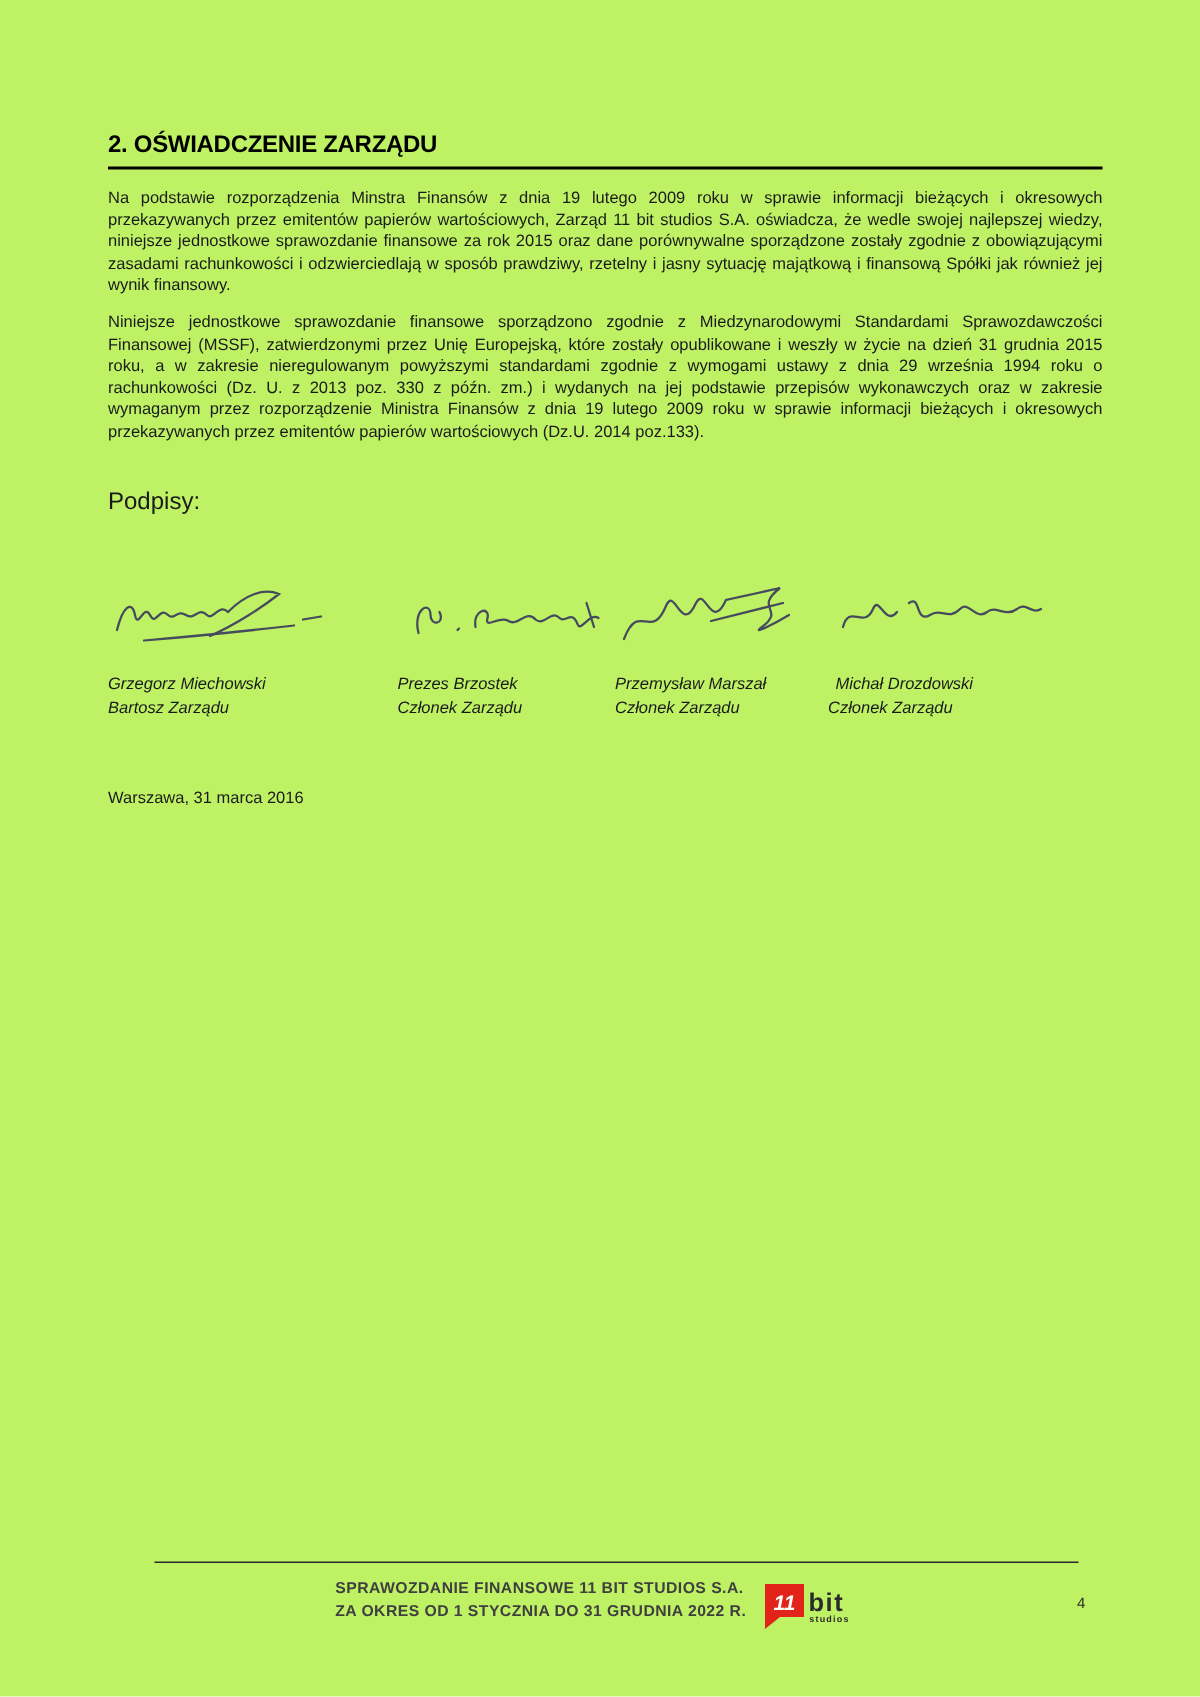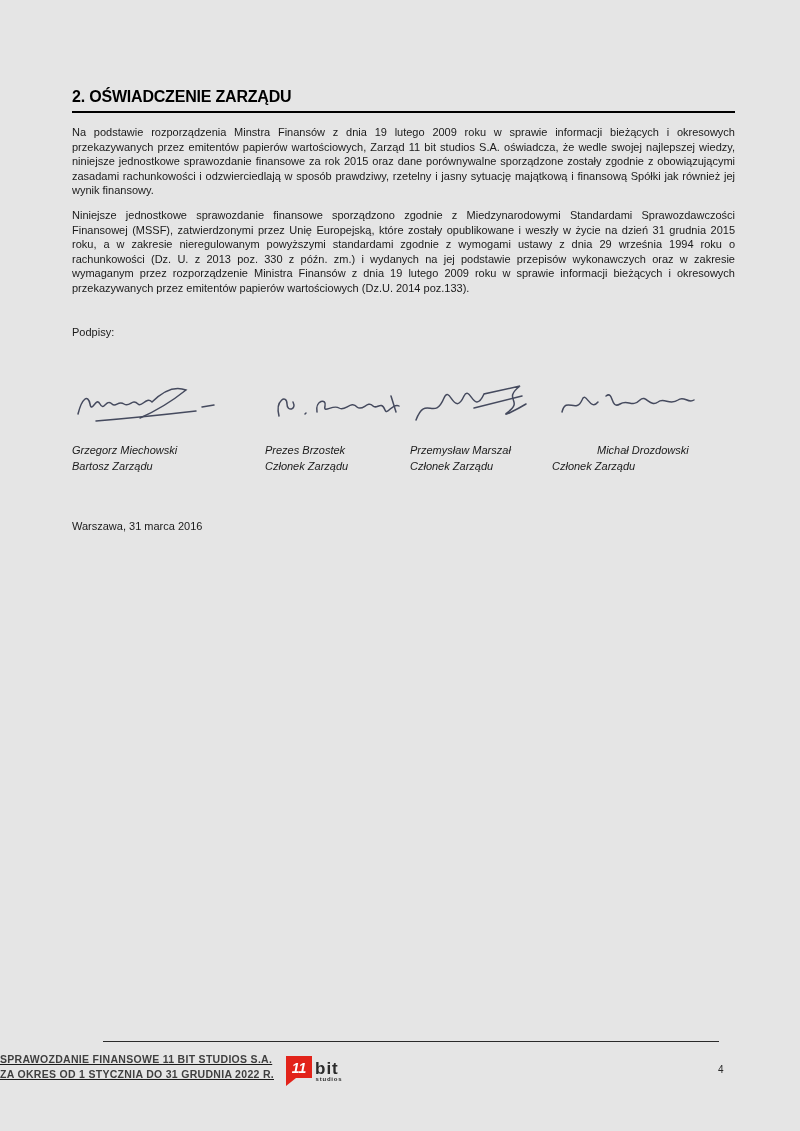--- a/index.html
+++ b/index.html
@@ -1,56 +1,56 @@
 <!DOCTYPE html>
 <html><head>
 <meta charset="utf-8">
 <style>
   html,body { margin:0; padding:0; background:#ffffff; }
   .page {
     position:relative;
     width:800px; height:1131px;
-    background:#e5e5e5;
+    background:#bef264;
     font-family:"Liberation Sans", sans-serif;
     color:#1a1a1a;
     overflow:hidden;
   }
   .content { position:absolute; left:72px; top:88px; width:663px; }
 
   .heading {
     margin:0; color:#000;
     font-size:16px; font-weight:bold; letter-spacing:-0.2px;
     padding-bottom:5px;
     border-bottom:2.5px solid #000;
   }
   .para {
     margin:12px 0 0 0;
     font-size:11px; line-height:14.6px;
     text-align:justify;
   }
   .para + .para { margin-top:10px; }
 
-  .podpisy { margin-top:30px; font-size:11px; }
+  .podpisy { margin-top:30px; font-size:16px; }
 
   .sig-row { display:flex; margin-top:34px; height:62px; align-items:flex-end; }
   .names-row { display:flex; margin-top:8px; font-size:11px; font-style:italic; line-height:16px; }
   .c1 { width:193px; } .c2 { width:145px; } .c3 { width:142px; } .c4 { flex:1; }
-  .c4 .sig-name { padding-left:5px;margin-left:40px; }
+  .c4 .sig-name { padding-left:5px; }
   .sig-name, .sig-title { display:block; }
   .sig svg { display:block; }
 
   .place-date { margin-top:46px; font-size:11px; }
 
   .footer-rule {
     position:absolute; left:103px; top:1041px; width:616px;
     border-top:1.5px solid #2a2a2a; height:0;
   }
   .footer {
     position:absolute; left:0; top:1052px; width:100%;
-    display:flex; align-items:flex-start; gap:9px;text-decoration:underline;
+    display:flex; justify-content:center; align-items:flex-start; gap:9px;
   }
   .footer-text {
     font-size:10.5px; line-height:15px; font-weight:bold;
     color:#3f3f3f; letter-spacing:0.3px; white-space:nowrap;
   }
   .logo { position:relative; width:70px; height:36px; margin-top:1px; }
   .logo svg { display:block; }
 
   .page-number {
     position:absolute; left:718px; top:1064px;

